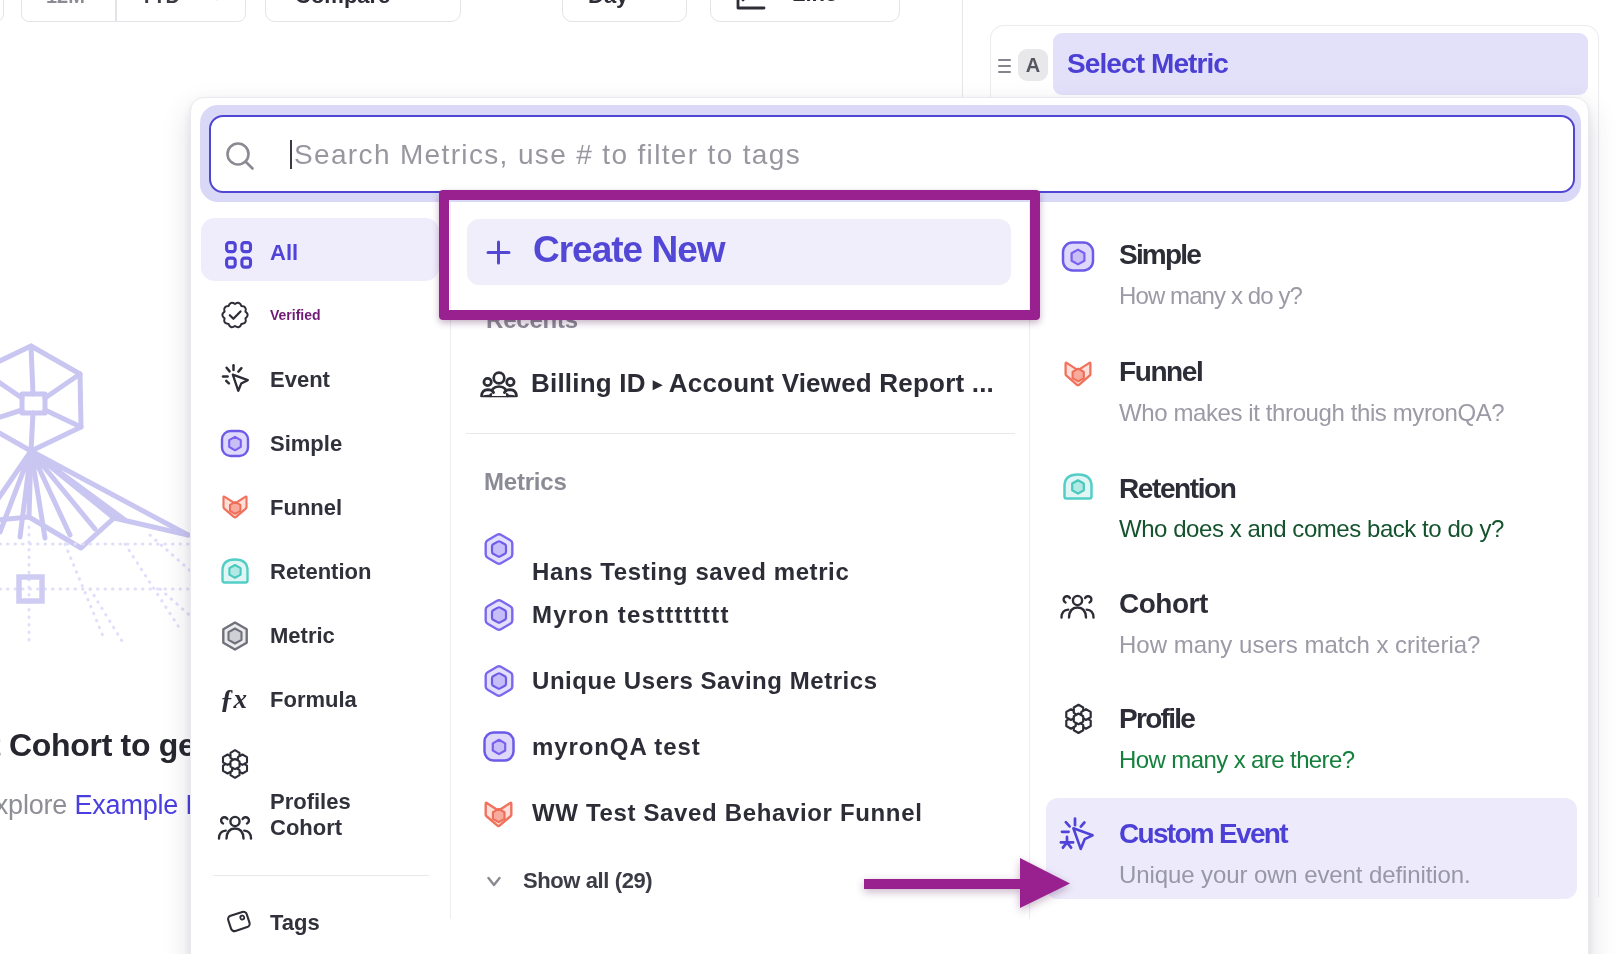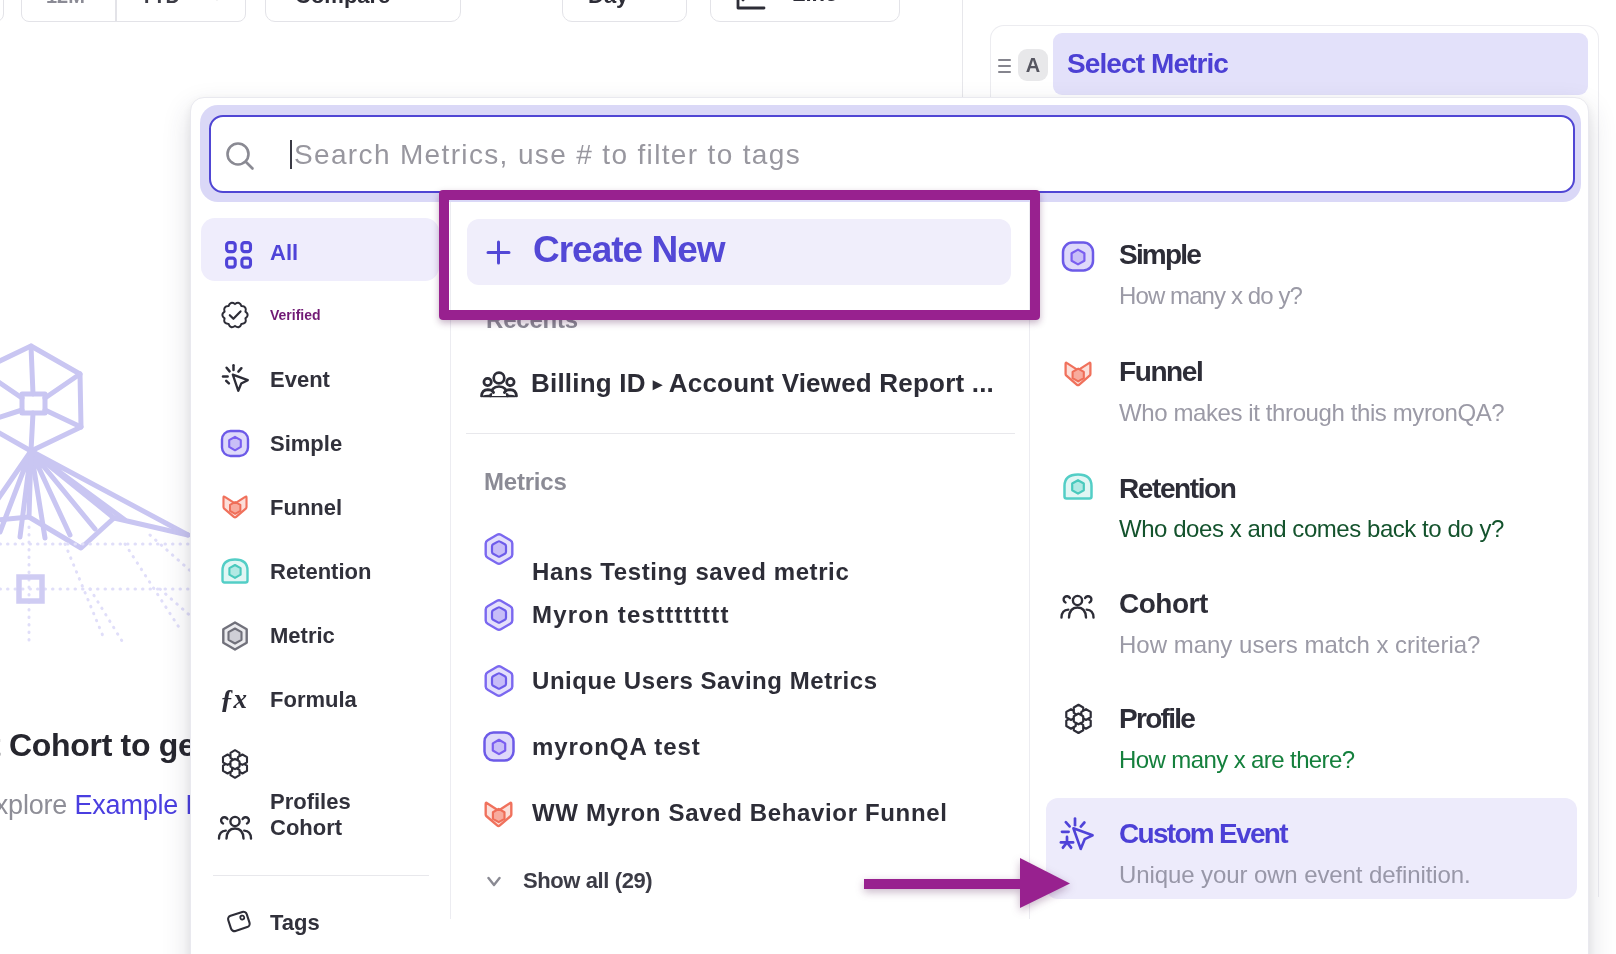--- a/index.html
+++ b/index.html
@@ -221,21 +221,21 @@
       <polygon points="17.0,9.8 23.2,13.4 23.2,20.5 17.0,24.1 10.8,20.5 10.8,13.4" fill="#c9bff7" stroke="#7a5ff0" stroke-width="2.2" stroke-linejoin="round"></polygon>
     </svg>
     <svg class="abs" style="left:292px; top:702px;" width="31" height="29" viewBox="0 0 30 28">
       <path d="M2.6,3.8 L2.6,13.9 Q2.6,15 3.4,15.7 L13.7,24.6 Q15,25.7 16.3,24.6 L26.6,15.7 Q27.4,15 27.4,13.9 L27.4,3.8 Q27.4,2 26,3.1 L16.3,9.4 Q15,10.4 13.7,9.4 L4,3.1 Q2.6,2 2.6,3.8 Z" fill="#fcdfd9" stroke="#f0715c" stroke-width="2.3" stroke-linejoin="round"></path>
       <polygon points="15.2,8.6 20.8,11.8 20.8,18.2 15.2,21.4 9.6,18.2 9.6,11.8" fill="#f8ab9d" stroke="#ef6e58" stroke-width="2.1" stroke-linejoin="round"></polygon>
     </svg>
     <div class="abs txt" style="left:341px; top:438px; font-size:24px; font-weight:600; color:#2d2d37; line-height:26px; letter-spacing:0.6px;margin-top:23px;">Hans Testing saved metric</div>
     <div class="abs txt" style="left:341px; top:504px; font-size:24px; font-weight:600; color:#2d2d37; line-height:26px; letter-spacing:1.2px;">Myron testttttttt</div>
     <div class="abs txt" style="left:341px; top:570px; font-size:24px; font-weight:600; color:#2d2d37; line-height:26px; letter-spacing:0.55px;">Unique Users Saving Metrics</div>
     <div class="abs txt" style="left:341px; top:636px; font-size:24px; font-weight:600; color:#2d2d37; line-height:26px; letter-spacing:0.9px;">myronQA test</div>
-    <div class="abs txt" style="left:341px; top:702px; font-size:24px; font-weight:600; color:#2d2d37; line-height:26px; letter-spacing:0.65px;">WW Myron Saved Behavior Funnel</div>
+    <div class="abs txt" style="left:341px; top:702px; font-size:24px; font-weight:600; color:#2d2d37; line-height:26px; letter-spacing:0.65px;">WW Test Saved Behavior Funnel</div>
 
     <svg class="abs" style="left:296px; top:777.5px;" width="14" height="12" viewBox="0 0 14 12">
         <path d="M1.5 2 L7 9 L12.5 2" fill="none" stroke="#8a8a93" stroke-width="2.4" stroke-linecap="round" stroke-linejoin="round"></path>
       </svg>
     <div class="abs txt" style="left:332px; top:771px; font-size:22px; font-weight:600; color:#3c3c46; line-height:24px; letter-spacing:-0.4px;">Show all (29)</div>
 
     <div class="abs" style="left:855px; top:700px; width:531px; height:101px; background:#edebfb; border-radius:12px;"></div>
 
     <svg class="abs" style="left:869px; top:142px;" width="36" height="34" viewBox="0 0 36 34">
       <rect x="3" y="2.5" width="30" height="28" rx="9.5" fill="#ded9fa" stroke="#6c5ae8" stroke-width="2.5"></rect>

